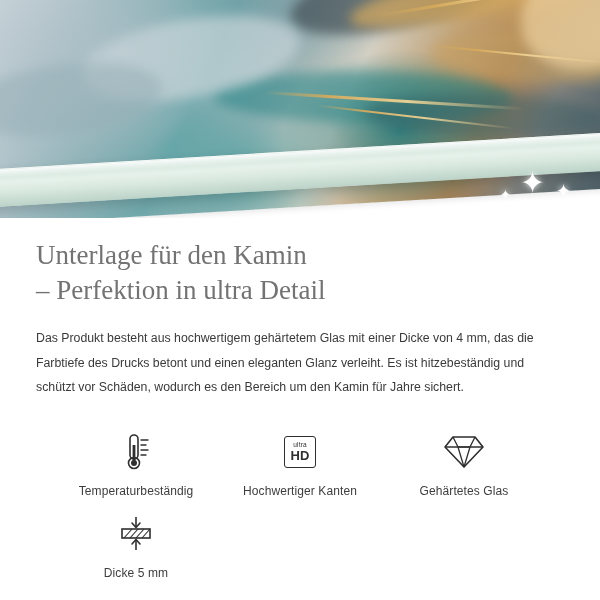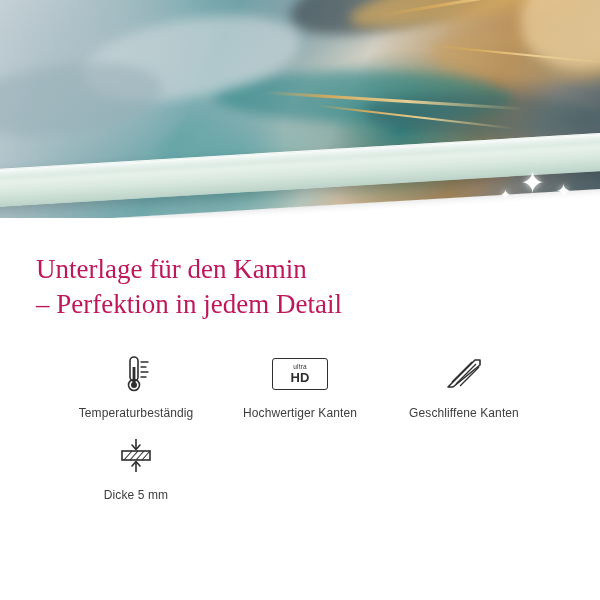--- a/index.html
+++ b/index.html
@@ -110,23 +110,23 @@
 
   
   .content {
     padding: 14px 36px 0 36px;
   }
 
   .headline {
     font-family: "Liberation Serif", serif;
     font-size: 27px;
     line-height: 1.3;
-    color: #be185d;
+    color: #737373;
     font-weight: 400;
-    margin-top: 20px;
+    margin-top: 6px;
     margin-bottom: 18px;
   }
   .headline .l2 { display: block; }
 
   .body-copy {
     font-size: 12.3px;
     line-height: 2.0;
     color: #3a3a3a;
     max-width: 530px;
   }
@@ -157,21 +157,21 @@
     margin-bottom: 10px;
   }
 
   .feature-label {
     font-size: 12px;
     color: #3d3d3d;
     letter-spacing: 0.1px;
   }
 
   .hd-box {
-    width: 56px;
+    width: 32px;
     height: 32px;
     border: 1.6px solid #2f2f2f;
     border-radius: 3px;
     display: flex;
     flex-direction: column;
     align-items: center;
     justify-content: center;
     line-height: 1;
   }
   .hd-ultra { font-size: 6.5px; letter-spacing: 0.2px; color: #2f2f2f; }
@@ -199,23 +199,24 @@
     </div>
     <div class="glass-edge"></div>
     <span class="sparkle sp1">✦</span>
     <span class="sparkle sp2">✦</span>
     <span class="sparkle sp3">✦</span>
   </div>
 
   <div class="content">
     <h1 class="headline">
       <span class="l1">Unterlage für den Kamin</span>
-      <span class="l2">– Perfektion in jedem Detail</span>
+      <span class="l2">– Perfektion in ultra Detail</span>
     </h1>
 
+    <p class="body-copy">Das Produkt besteht aus hochwertigem gehärtetem Glas mit einer Dicke von 4 mm, das die Farbtiefe des Drucks betont und einen eleganten Glanz verleiht. Es ist hitzebeständig und schützt vor Schäden, wodurch es den Bereich um den Kamin für Jahre sichert.</p>
 
     <div class="features">
 
       <div class="feature">
         <div class="feature-icon">
           <svg width="40" height="42" viewBox="0 0 40 42" fill="none">
             <rect x="14" y="4" width="8" height="24" rx="4" stroke="#2f2f2f" stroke-width="1.6"></rect>
             <circle cx="18" cy="32" r="5.5" stroke="#2f2f2f" stroke-width="1.6"></circle>
             <circle cx="18" cy="32" r="3" fill="#2f2f2f"></circle>
             <rect x="16.6" y="14" width="2.8" height="16" fill="#2f2f2f"></rect>
@@ -232,32 +233,33 @@
         <div class="feature-icon">
           <div class="hd-box">
             <span class="hd-ultra">ultra</span>
             <span class="hd-hd">HD</span>
           </div>
         </div>
         <div class="feature-label">Hochwertiger Kanten</div>
       </div>
 
 
-
-      <div class="feature">
-        <div class="feature-icon">
-          <svg width="38" height="34" viewBox="0 0 38 34" fill="none">
-            <path d="M3 30 L30 3 H35 V8 L8 30 Z" stroke="#2f2f2f" stroke-width="1.6" fill="none" stroke-linejoin="round"></path>
-            <line x1="11" y1="27" x2="31" y2="7" stroke="#2f2f2f" stroke-width="1.2"></line>
-            <line x1="15" y1="29" x2="34" y2="10" stroke="#2f2f2f" stroke-width="1.2"></line>
-            <line x1="7" y1="25" x2="27" y2="5" stroke="#2f2f2f" stroke-width="1.2"></line>
+      <div class="feature">
+        <div class="feature-icon">
+          <svg width="42" height="38" viewBox="0 0 42 38" fill="none">
+            <path d="M10 4 H32 L40 14 L21 34 L2 14 Z" stroke="#2f2f2f" stroke-width="1.6" fill="none" stroke-linejoin="round"></path>
+            <path d="M2 14 H40" stroke="#2f2f2f" stroke-width="1.3"></path>
+            <path d="M10 4 L15 14 L21 34" stroke="#2f2f2f" stroke-width="1.3" fill="none"></path>
+            <path d="M32 4 L27 14 L21 34" stroke="#2f2f2f" stroke-width="1.3" fill="none"></path>
+            <path d="M15 14 H27" stroke="#2f2f2f" stroke-width="1.3"></path>
           </svg>
         </div>
-        <div class="feature-label">Geschliffene Kanten</div>
-      </div>
+        <div class="feature-label">Gehärtetes Glas</div>
+      </div>
+
 
       <div class="feature">
         <div class="feature-icon">
           <svg width="40" height="40" viewBox="0 0 40 40" fill="none">
             <line x1="20" y1="3" x2="20" y2="12" stroke="#2f2f2f" stroke-width="1.6"></line>
             <path d="M16 9 L20 13.5 L24 9" stroke="#2f2f2f" stroke-width="1.6" fill="none" stroke-linecap="round" stroke-linejoin="round"></path>
             <rect x="6" y="15" width="28" height="9" stroke="#2f2f2f" stroke-width="1.6" fill="none"></rect>
             <line x1="8" y1="24" x2="16" y2="15" stroke="#2f2f2f" stroke-width="1.1"></line>
             <line x1="14" y1="24" x2="22" y2="15" stroke="#2f2f2f" stroke-width="1.1"></line>
             <line x1="20" y1="24" x2="28" y2="15" stroke="#2f2f2f" stroke-width="1.1"></line>

